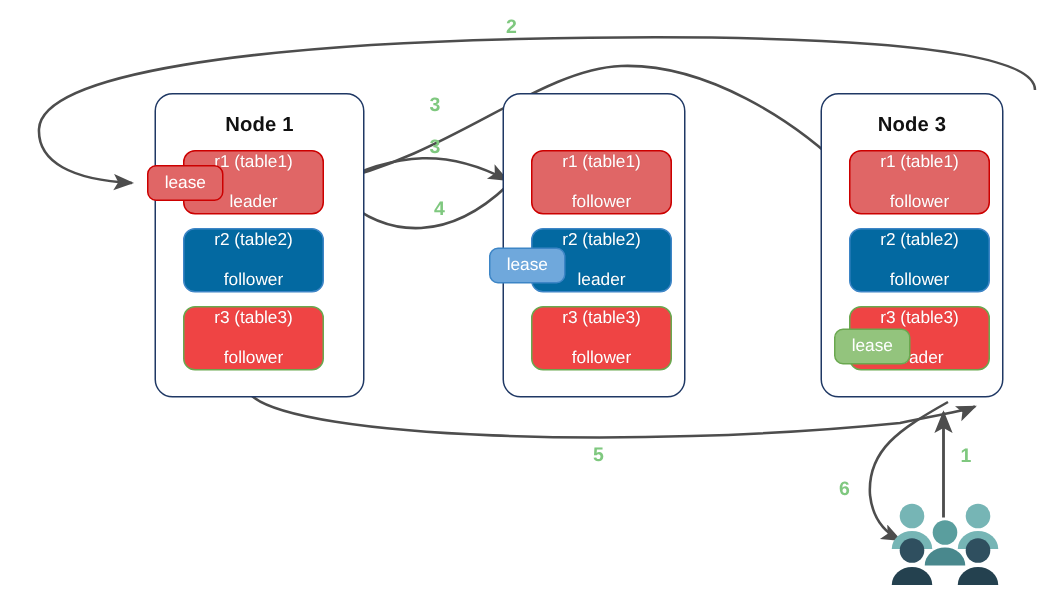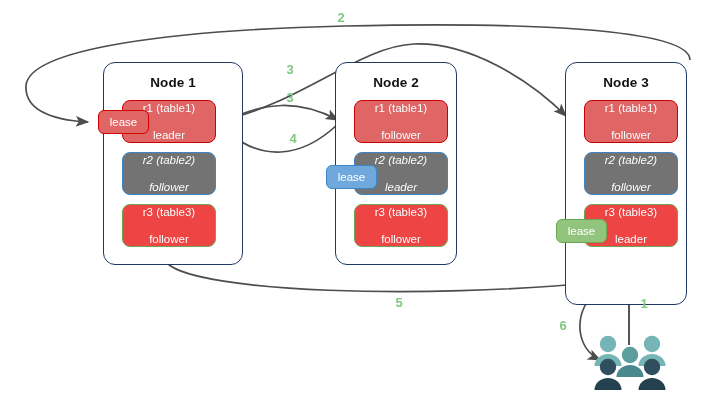--- a/index.html
+++ b/index.html
@@ -52,21 +52,21 @@
     align-items: center;
     justify-content: space-between;
     color: #ffffff;
     font-size: 11.5px;
     line-height: 14px;
     text-align: center;
     text-shadow: 0 0 1px rgba(0,0,0,0.12);
   }
   .replica span { display: block; }
   .rep-red   { background: #e06666; border: 1.6px solid #cc0000; }
-  .rep-blue  { background: #737373; border: 1.6px solid #3d85c6; font-style: italic; }
+  .rep-blue  { background: #0369a1; border: 1.6px solid #3d85c6; }
   .rep-green { background: #ef4444; border: 1.6px solid #6aa84f; }
 
   .lease {
     position: absolute;
     box-sizing: border-box;
     border-radius: 6px;
     display: flex;
     align-items: center;
     justify-content: center;
     color: #ffffff;
@@ -132,36 +132,35 @@
       <span>r2 (table2)</span>
       <span>follower</span>
     </div>
     <div class="replica rep-green" style="left:18px; top:141px; width:94px; height:43px;">
       <span>r3 (table3)</span>
       <span>follower</span>
     </div>
   </div>
 
   <div class="node-box" style="left:335px; top:62px; width:122px; height:203px;">
-    <div class="node-title">Node 2</div>
     <div class="replica rep-red" style="left:18px; top:37px; width:94px; height:43px;">
       <span>r1 (table1)</span>
       <span>follower</span>
     </div>
     <div class="replica rep-blue" style="left:18px; top:89px; width:94px; height:43px;">
       <span>r2 (table2)</span>
       <span>leader</span>
     </div>
     <div class="replica rep-green" style="left:18px; top:141px; width:94px; height:43px;">
       <span>r3 (table3)</span>
       <span>follower</span>
     </div>
   </div>
 
-  <div class="node-box" style="left:565px; top:62px; width:122px; height:243px;">
+  <div class="node-box" style="left:547px; top:62px; width:122px; height:203px;">
     <div class="node-title">Node 3</div>
     <div class="replica rep-red" style="left:18px; top:37px; width:94px; height:43px;">
       <span>r1 (table1)</span>
       <span>follower</span>
     </div>
     <div class="replica rep-blue" style="left:18px; top:89px; width:94px; height:43px;">
       <span>r2 (table2)</span>
       <span>follower</span>
     </div>
     <div class="replica rep-green" style="left:18px; top:141px; width:94px; height:43px;">

